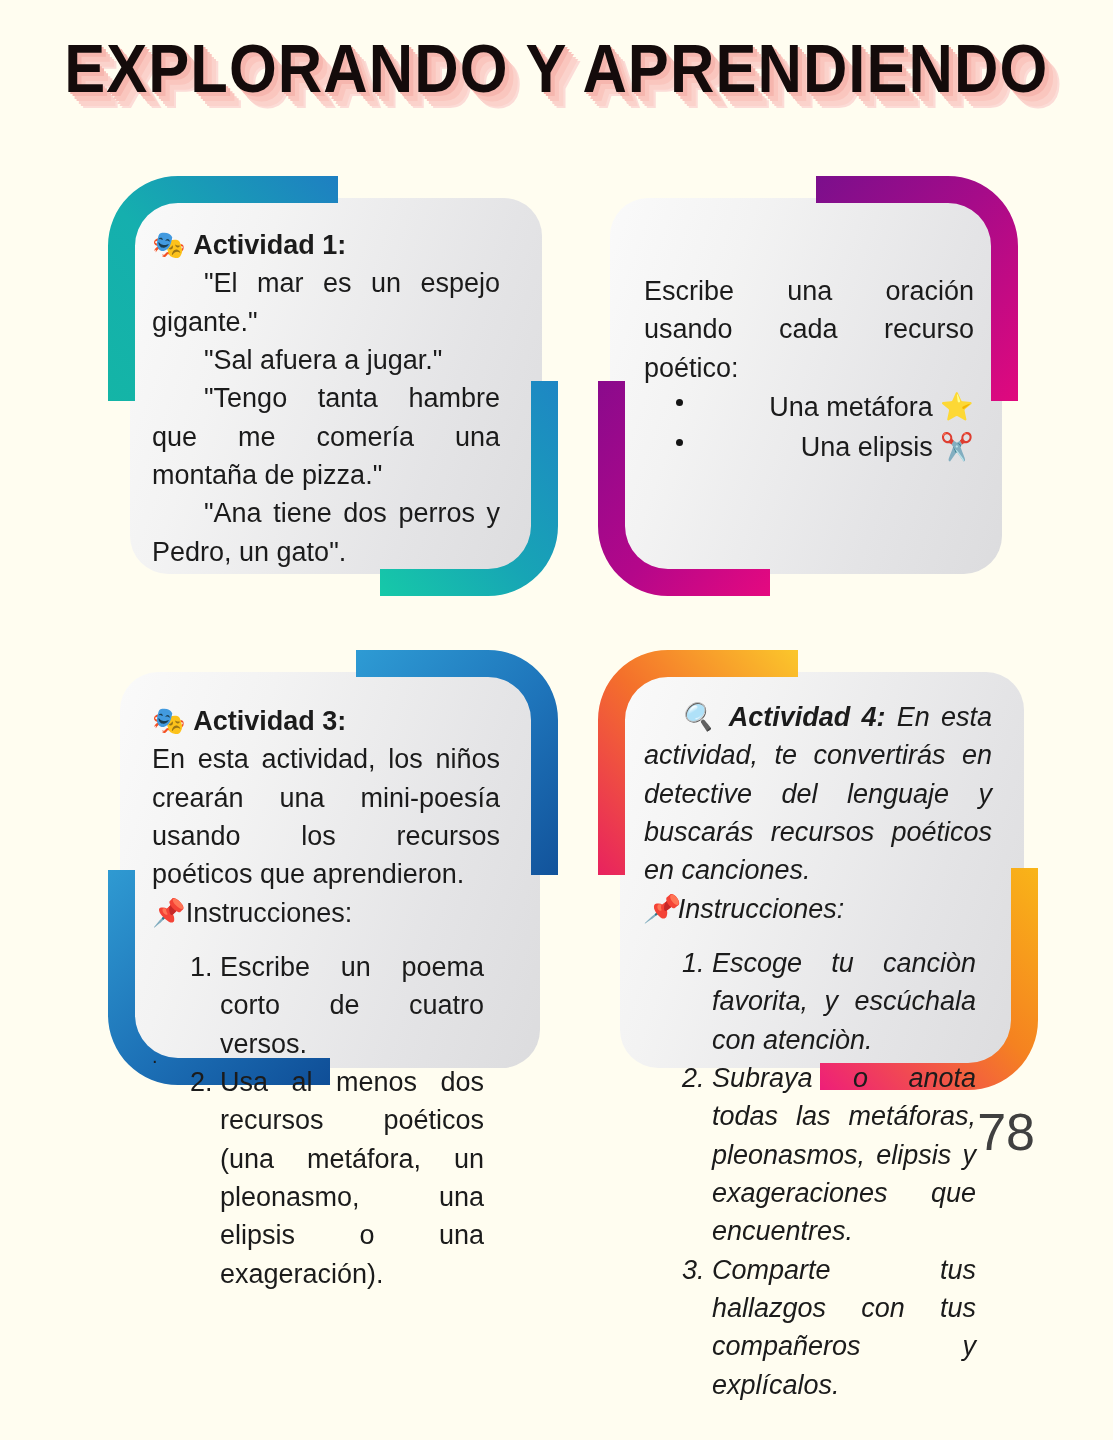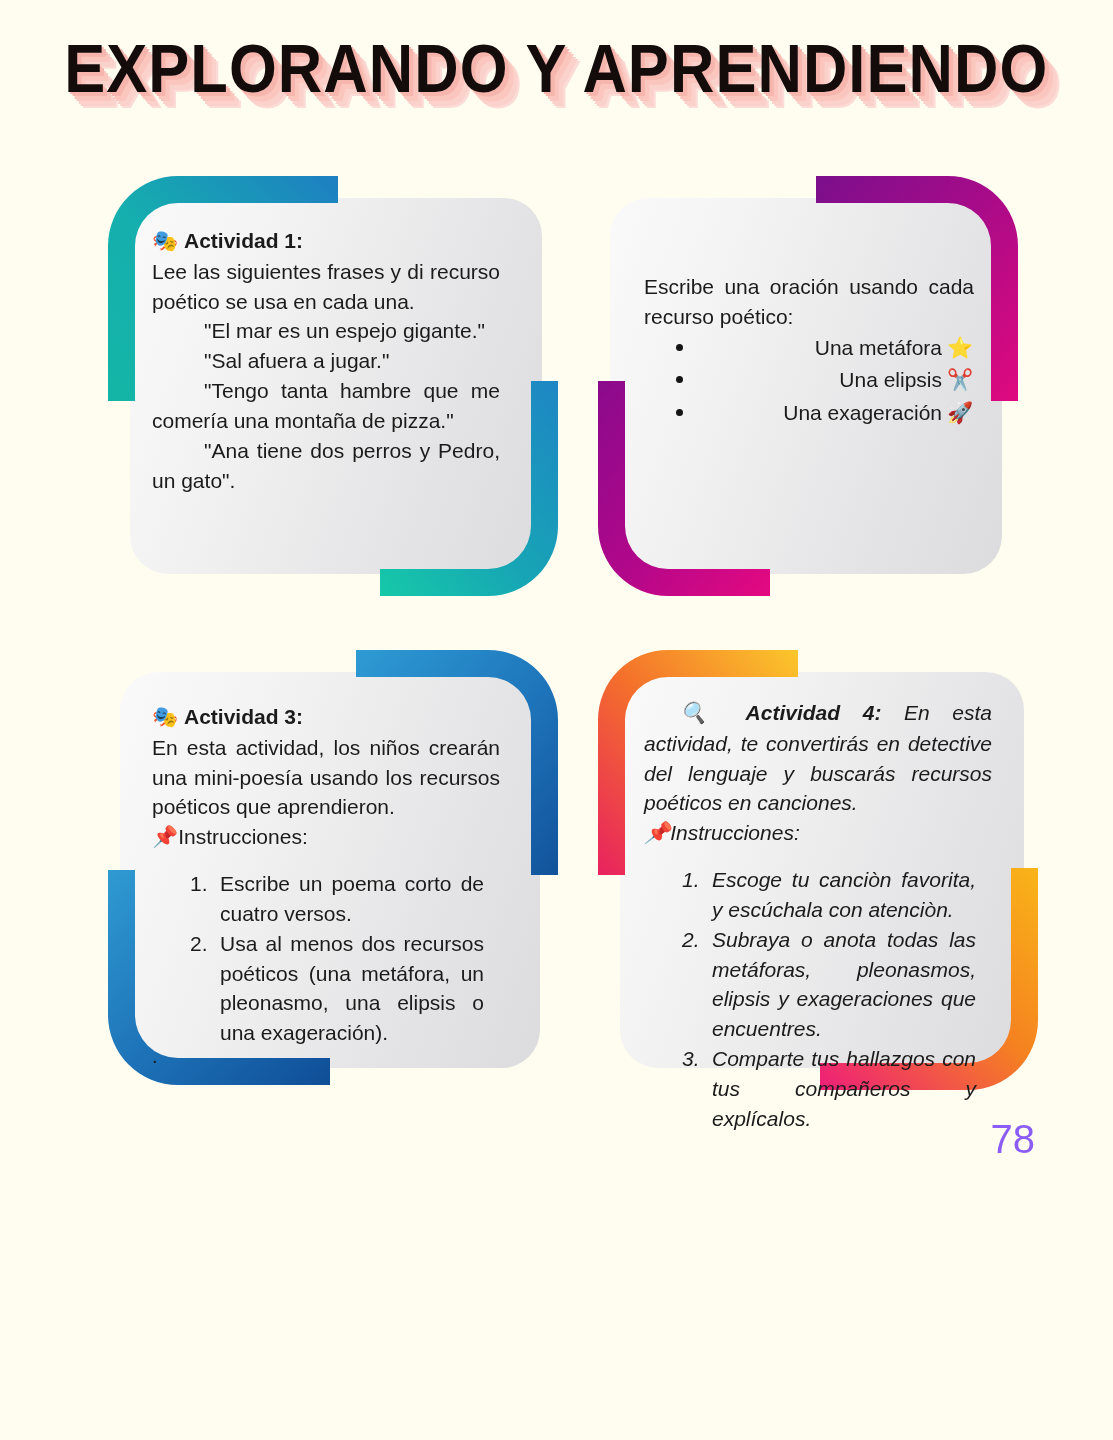--- a/index.html
+++ b/index.html
@@ -62,21 +62,21 @@
   .bracket {
     position: absolute;
     pointer-events: none;
   }
   .bracket svg { display: block; }
 
   
   .body {
     position: absolute;
     color: #1B1B1B;
-    font-size: 21px;
+    font-size: 27px;
     line-height: 1.42;
     text-align: justify;
     text-justify: inter-word;
   }
   .body p { margin: 0; }
   .head { font-weight: bold; }
   .emoji { font-family: "DejaVu Sans", sans-serif; }
 
   .indent { text-indent: 52px; }
   .indent-sm { text-indent: 36px; }
@@ -130,22 +130,22 @@
     position: absolute;
     font-size: 20px;
     color: #1B1B1B;
   }
 
   
   .page-number {
     position: absolute;
     right: 78px;
     bottom: 62px;
-    font-size: 40px;
-    color: #8b5cf6;
+    font-size: 52px;
+    color: #404040;
     font-family: "Liberation Sans", sans-serif;
   }
 </style>
 </head>
 <body>
 
 <div class="page">
 
   <div class="title-wrap">
     <span class="title">EXPLORANDO Y APRENDIENDO</span>
@@ -179,21 +179,20 @@
         </defs>
         <path d="M178 0 L178 145 A70 70 0 0 1 108 215 L0 215 L0 188 L108 188 A43 43 0 0 0 151 145 L151 0 Z" fill="url(#g1b)"></path>
       </svg>
     </div>
 
     <div class="body" style="left:44px; top:50px; width:348px;">
       <p>
         <span class="emoji">🎭</span>
         <span class="head">Actividad 1:</span>
       </p>
-      <p>Lee las siguientes frases y di recurso poético se usa en cada una.</p>
       <p class="indent">"El mar es un espejo gigante."</p>
       <p class="indent">"Sal afuera a jugar."</p>
       <p class="indent">"Tengo tanta hambre que me comería una montaña de pizza."</p>
       <p class="indent">"Ana tiene dos perros y Pedro, un gato".</p>
     </div>
   </div>
 
   <div class="card" style="left:598px; top:176px; width:420px; height:420px;">
 
     <div class="panel" style="left:12px; top:22px; width:392px; height:376px;"></div>
@@ -228,24 +227,20 @@
       <p>Escribe una oración usando cada recurso poético:</p>
       <ul class="bullets">
         <li>
           <span>Una metáfora</span>
           <span class="emoji">⭐</span>
         </li>
         <li>
           <span>Una elipsis</span>
           <span class="emoji">✂️</span>
         </li>
-        <li>
-          <span>Una exageración</span>
-          <span class="emoji">🚀</span>
-        </li>
       </ul>
     </div>
   </div>
 
   <div class="card" style="left:108px; top:650px; width:450px; height:440px;">
 
     <div class="panel" style="left:12px; top:22px; width:420px; height:396px;"></div>
 
     <div class="bracket" style="left:248px; top:0;">
       <svg width="202" height="225" viewBox="0 0 202 225">

